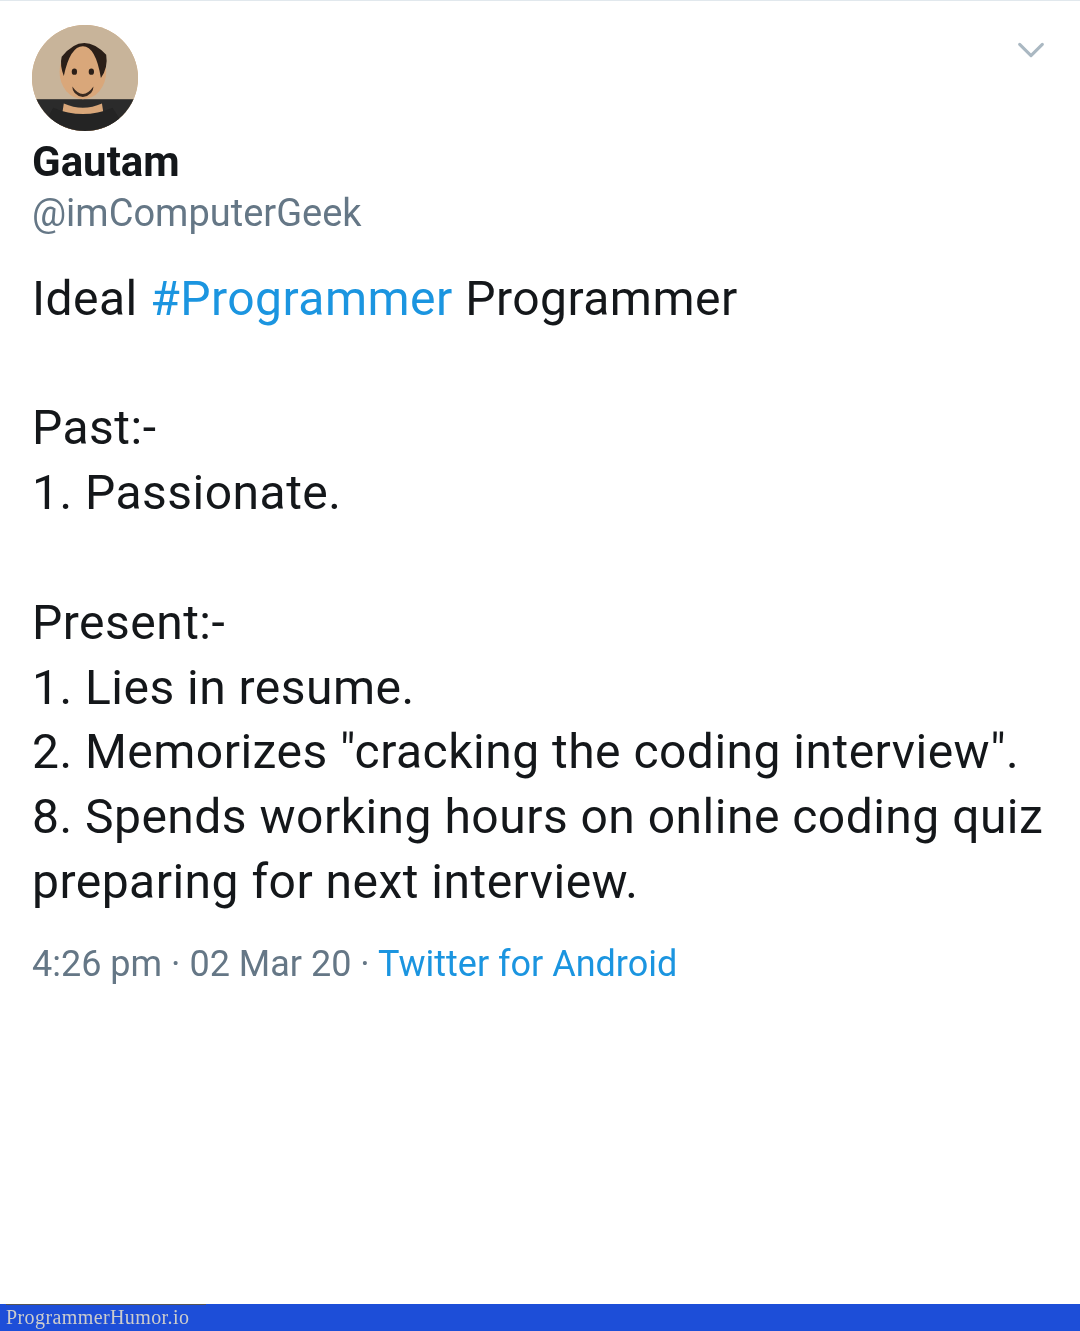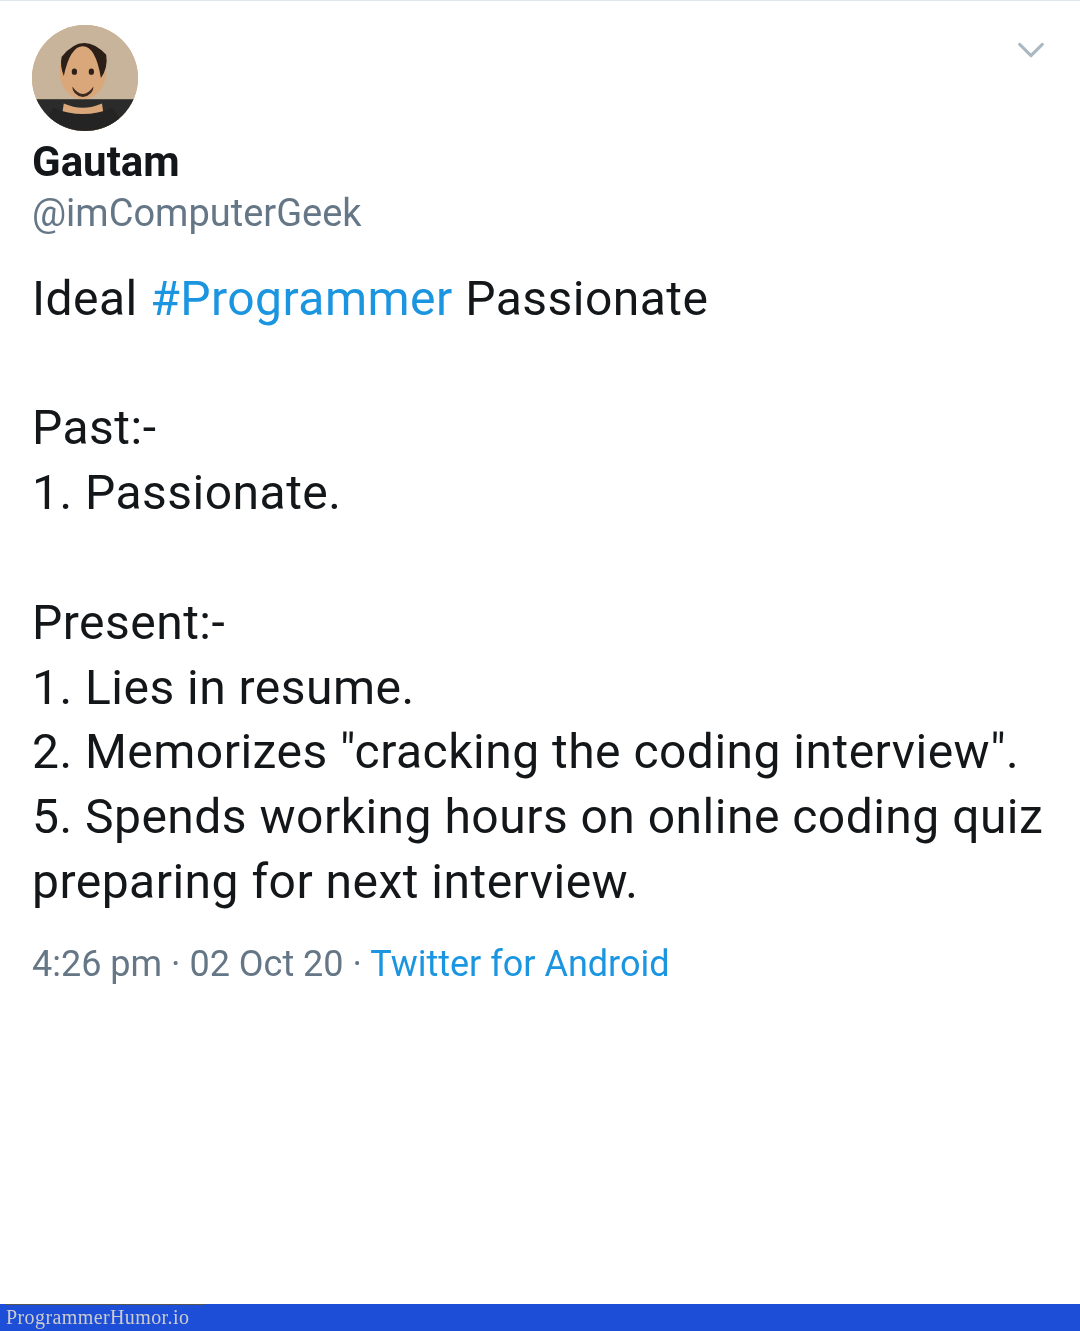--- a/index.html
+++ b/index.html
@@ -129,31 +129,31 @@
       <div class="username">@imComputerGeek</div>
     </div>
     <div class="chevron">
       <svg viewBox="0 0 24 24">
         <path d="M 4 8 L 12 16 L 20 8" fill="none" stroke="#aab8c2" stroke-width="2.2" stroke-linecap="round" stroke-linejoin="round"></path>
       </svg>
     </div>
   </div>
 
   <div class="tweet-body">
-    <div class="para"><span>Ideal </span><span class="hashtag">#Programmer</span><span> Passionate</span></div>
+    <div class="para"><span>Ideal </span><span class="hashtag">#Programmer</span><span> Programmer</span></div>
     <div class="para">&nbsp;</div>
     <div class="para">Past:-</div>
     <div class="para">1. Passionate.</div>
     <div class="para">&nbsp;</div>
     <div class="para">Present:-</div>
     <div class="para">1. Lies in resume.</div>
     <div class="para">2. Memorizes "cracking the coding interview".</div>
-    <div class="para">5. Spends working hours on online coding quiz preparing for next interview.</div>
+    <div class="para">8. Spends working hours on online coding quiz preparing for next interview.</div>
   </div>
 
   <div class="tweet-meta">
-    <span>4:26 pm</span><span class="dot-sep"> · </span><span>02 Oct 20</span><span class="dot-sep"> · </span><span class="tweet-source">Twitter for Android</span>
+    <span>4:26 pm</span><span class="dot-sep"> · </span><span>02 Mar 20</span><span class="dot-sep"> · </span><span class="tweet-source">Twitter for Android</span>
   </div>
 </div>
 
 <div class="watermark">
   <div class="watermark-inner">ProgrammerHumor.io</div>
 </div>
 
 </body></html>

